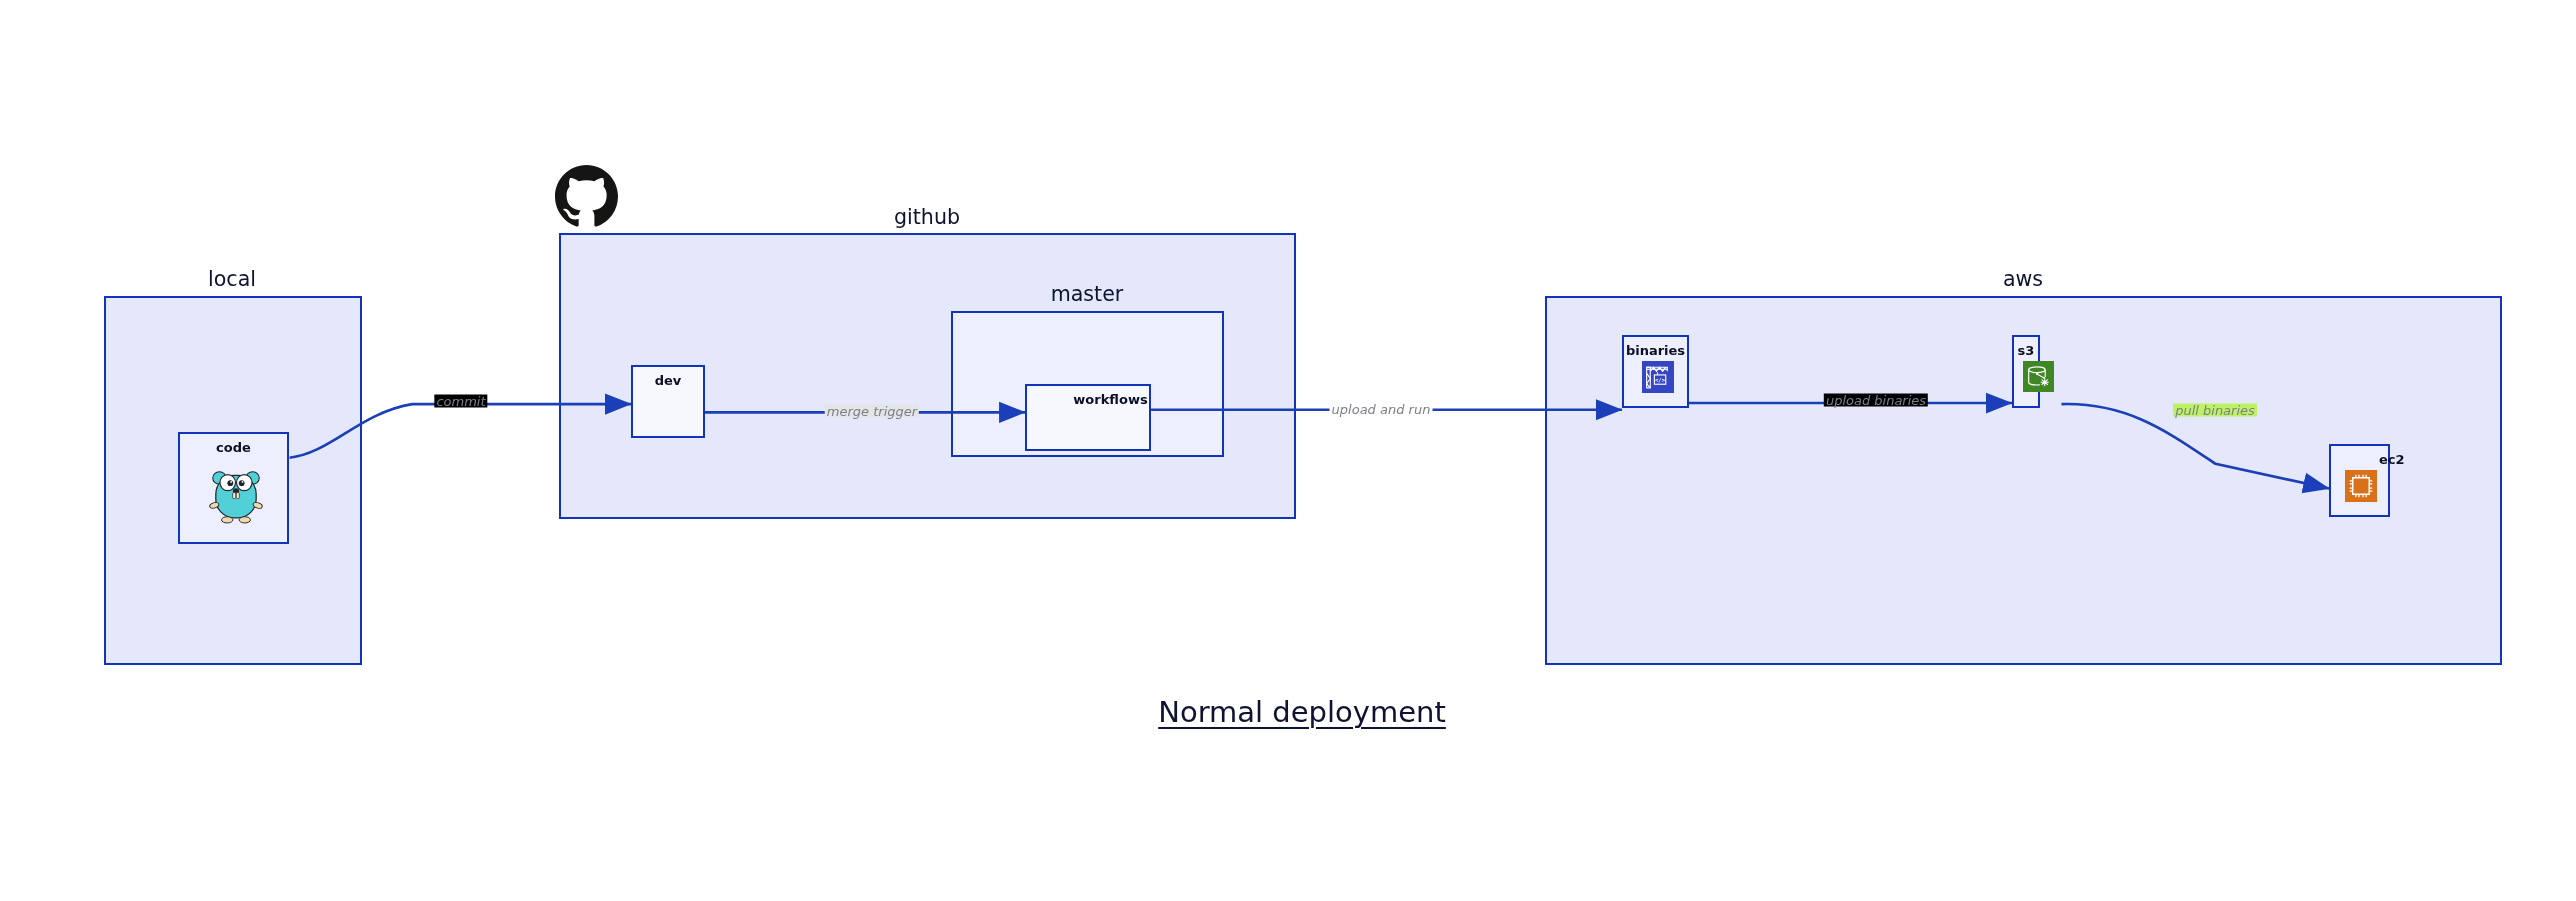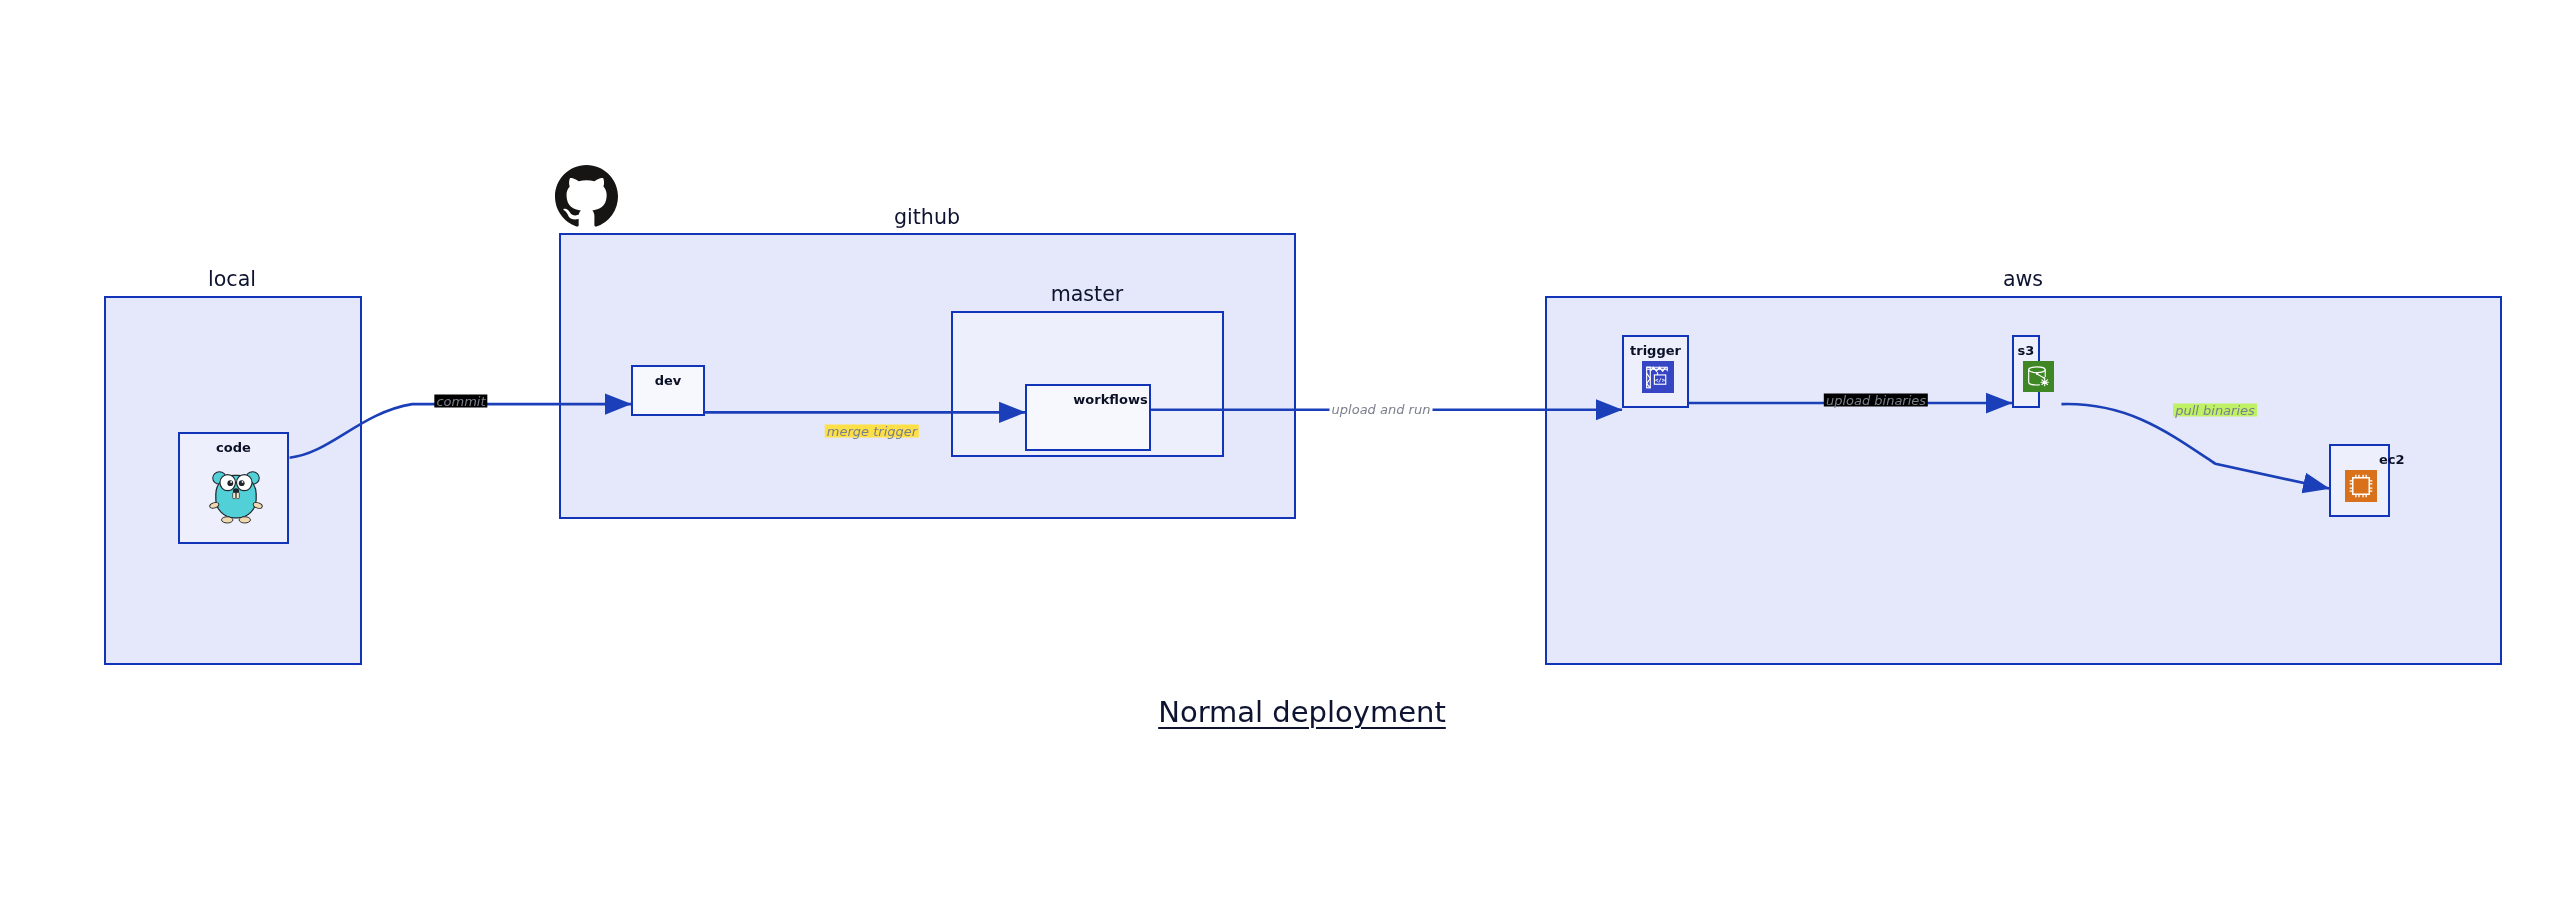--- a/index.html
+++ b/index.html
@@ -75,33 +75,33 @@
       <ellipse cx="52" cy="52" rx="6" ry="5" fill="#20262b"></ellipse>
       <rect x="45.5" y="55" width="6" height="12" rx="2.4" fill="#f6e7c8" stroke="#20262b" stroke-width="1.4"></rect>
       <rect x="52.5" y="55" width="6" height="12" rx="2.4" fill="#f6e7c8" stroke="#20262b" stroke-width="1.4"></rect>
       <ellipse cx="10" cy="80" rx="9" ry="5" fill="#f0d9ae" stroke="#20262b" stroke-width="1.8" transform="rotate(-18 10 80)"></ellipse>
       <ellipse cx="94" cy="80" rx="9" ry="5" fill="#f0d9ae" stroke="#20262b" stroke-width="1.8" transform="rotate(18 94 80)"></ellipse>
       <ellipse cx="35" cy="108" rx="11" ry="6" fill="#f0d9ae" stroke="#20262b" stroke-width="1.8"></ellipse>
       <ellipse cx="69" cy="108" rx="11" ry="6" fill="#f0d9ae" stroke="#20262b" stroke-width="1.8"></ellipse>
     </svg>
   </div>
 
-  <div class="node plain" id="n-dev" style="left: 631px; top: 365px; width: 74px; height: 51px;">
+  <div class="node plain" id="n-dev" style="left: 631px; top: 365px; width: 74px; height: 73px;">
     <div class="node-label" style="top: 7.2px;">dev</div>
   </div>
 
   <div class="node" id="n-master" style="left: 951px; top: 311px; width: 273px; height: 146px;"></div>
   <div class="group-label" id="gl-master" style="font-size: 20.6px; left: 1087px; top: 284px;">master</div>
 
   <div class="node plain" id="n-workflows" style="left: 1025px; top: 384px; width: 126px; height: 67px;">
     <div class="node-label" style="top: 7.2px; margin-left: 45px;">workflows</div>
   </div>
 
   <div class="node" id="n-builders" style="left: 1622px; top: 335px; width: 67px; height: 73px;">
-    <div class="node-label" style="top: 7.2px;">trigger</div>
+    <div class="node-label" style="top: 7.2px;">binaries</div>
     <svg class="icon-tile" width="32" height="32" viewBox="0 0 62 62" style="left:17.5px;top:24px;">
       <rect x="0" y="0" width="62" height="62" fill="#3545c4"></rect>
       <g stroke="#ffffff" stroke-width="2.2" fill="none">
         <rect x="9" y="12" width="7" height="40"></rect>
         <path d="M9 16h40"></path>
         <path d="M9 12h40v8"></path>
         <path d="M16 20l6 -8 6 8 6 -8 6 8 6 -8"></path>
         <path d="M9 24l7 10 -7 10 7 8"></path>
         <path d="M30 22v5"></path>
         <rect x="24" y="27" width="22" height="18"></rect>
@@ -156,21 +156,21 @@
 
       <path d="M2234 795 L3148 795" marker-end="url(#ah)"></path>
 
       <path d="M3278 782 L3905 782" marker-end="url(#ah)"></path>
 
       <path d="M4001 784 C 4130 780, 4210 840, 4300 900 L4521 948" marker-end="url(#ah)"></path>
     </g>
   </svg>
 
   <div class="edge-label" id="el-0" style="left: 461px; top: 401px; background: #000000;">commit</div>
-  <div class="edge-label onfill" id="el-1" style="left: 872px; top: 431px; background: #fde047;">merge trigger</div>
+  <div class="edge-label onfill" id="el-1" style="left: 872px; top: 411px; background: #e5e5e5;">merge trigger</div>
   <div class="edge-label" id="el-2" style="left: 1381px; top: 409px; background: rgb(255, 255, 255);">upload and run</div>
   <div class="edge-label onfill" id="el-3" style="left: 1876px; top: 400px; background: #000000;">upload binaries</div>
   <div class="edge-label onfill" id="el-4" style="left: 2215px; top: 410px; background: #bef264;">pull binaries</div>
 
   <div class="title" id="diag-title" style="left: 1302px; top: 698px;">Normal deployment</div>
 
 </div>
 
 
 </body></html>

